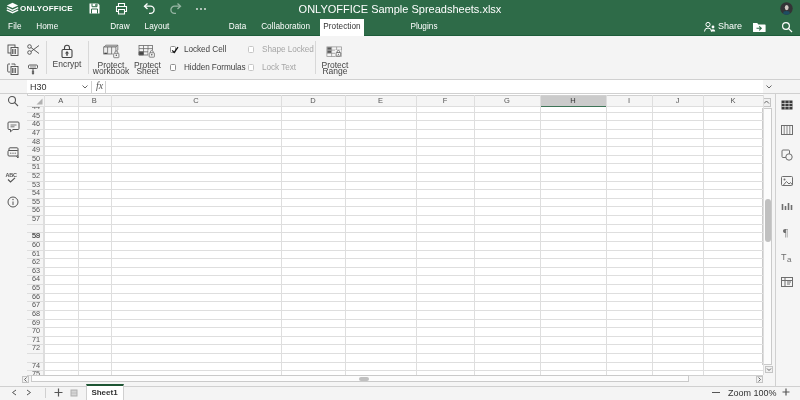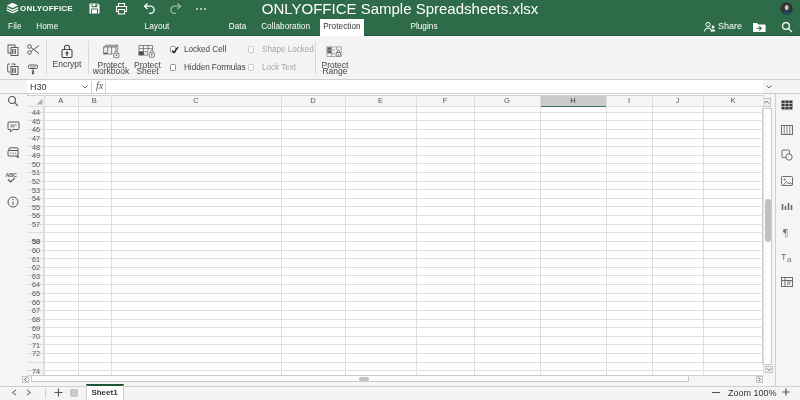--- a/index.html
+++ b/index.html
@@ -7,21 +7,21 @@
 .abs { position:absolute; }
 #app { position:relative; width:800px; height:400px; background:#fff; }
 
 
 #topbar { left:0; top:0; width:800px; height:17px; background:#2e6b48; }
 #tabs   { left:0; top:17px; width:800px; height:19px; background:#2e6b48; border-bottom:1px solid #1d5c3a; }
 .tab    { position:absolute; top:17px; height:19px; line-height:19px; color:#fff;
            font-size:8.2px; text-align:center; letter-spacing:0.05px; }
 .tab.active { background:#fff; color:#333; }
 #title  { left:250px; top:0; width:300px; height:17px; line-height:18px;
-           color:#fff; font-size:15px; text-align:center; white-space:nowrap; }
+           color:#fff; font-size:11px; text-align:center; white-space:nowrap; }
 .tbico  { position:absolute; top:1px; width:15px; height:15px; }
 
 
 #toolbar { left:0; top:36px; width:800px; height:44px; background:#f4f4f4;
             border-bottom:1px solid #d0d0d0; }
 .sep { position:absolute; top:5px; height:33px; width:1px; background:#d8d8d8; }
 .tlabel { position:absolute; font-size:8.5px; color:#444; text-align:center;
            line-height:6.8px; }
 .cbx { position:absolute; width:6.5px; height:6.5px; background:#fff;
         border:1px solid #8f8f8f; border-radius:1.5px; }
@@ -41,21 +41,21 @@
                border-left:1px solid #d0d0d0; }
 #vscroll { left:763px; top:94px; width:12px; height:292px; background:#f5f5f5; }
 #hscroll { left:27px; top:374.5px; width:736px; height:11px; background:#f5f5f5;
             border-top:1px solid #d0d0d0; }
 #statusbar { left:0; top:385.5px; width:800px; height:14.5px; background:#f4f4f4;
               border-top:1px solid #d0d0d0; font-size:9px; color:#444; }
 
 
 .gline { position:absolute; background:#dedede; }
 .hdrtxt { position:absolute; font-size:7.5px; color:#555555; text-align:center; }
-.rnum { position:absolute; font-size:7.3px; color:#555555; text-align:right;margin-top:6px; }
+.rnum { position:absolute; font-size:7.3px; color:#555555; text-align:right; }
 svg { display:block; }
 </style></head>
 <body>
 <div id="app">
 
 <div id="topbar" class="abs"></div>
 <div id="tabs" class="abs"></div>
 <svg class="abs" style="left:6px;top:2px" width="13" height="13" viewBox="0 0 13 13">
 <path d="M6.5 0.8 L12.2 3.4 L6.5 6 L0.8 3.4 Z" fill="#fff"></path>
 <path d="M0.8 5.7 L6.5 8.3 L12.2 5.7" fill="none" stroke="#fff" stroke-width="1.3"></path>
@@ -94,20 +94,21 @@
         </clipPath>
       </defs>
 <circle cx="6.5" cy="6.5" r="6.2" fill="#333336"></circle>
 <g clip-path="url(#avc)">
 <ellipse cx="6.7" cy="5.6" rx="1.9" ry="2.6" fill="#cfc9c2"></ellipse>
 <path d="M2.8 13 L3.6 9.6 Q6.5 8.4 9.4 9.6 L10.2 13 Z" fill="#1d4d62"></path>
       </g>
     </svg>
 <div class="tab" style="left:-25.2px;width:80px">File</div>
 <div class="tab" style="left:7.299999999999997px;width:80px">Home</div>
+<div class="tab" style="left:80px;width:80px">Draw</div>
 <div class="tab" style="left:117px;width:80px">Layout</div>
 <div class="tab" style="left:245.60000000000002px;width:80px">Collaboration</div>
 <div class="tab" style="left:197.5px;width:80px">Data</div>
 <div class="tab active" style="left:320px;width:44px;top:19px;height:17px;line-height:15px">Protection</div>
 <div class="tab" style="left:384px;width:80px">Plugins</div>
 <svg class="abs" style="left:703px;top:21px" width="13" height="12" viewBox="0 0 13 12" fill="none" stroke="#fff" stroke-width="1">
 <circle cx="5" cy="3.5" r="2.1"></circle>
       <path d="M1.5 10.5 a3.5 3.5 0 0 1 7 0"></path>
 <circle cx="10" cy="6" r="1.4" fill="#fff" stroke="none"></circle>
       <path d="M7.8 10.5 a2.2 2.2 0 0 1 4.4 0 Z" fill="#fff" stroke="none"></path>

